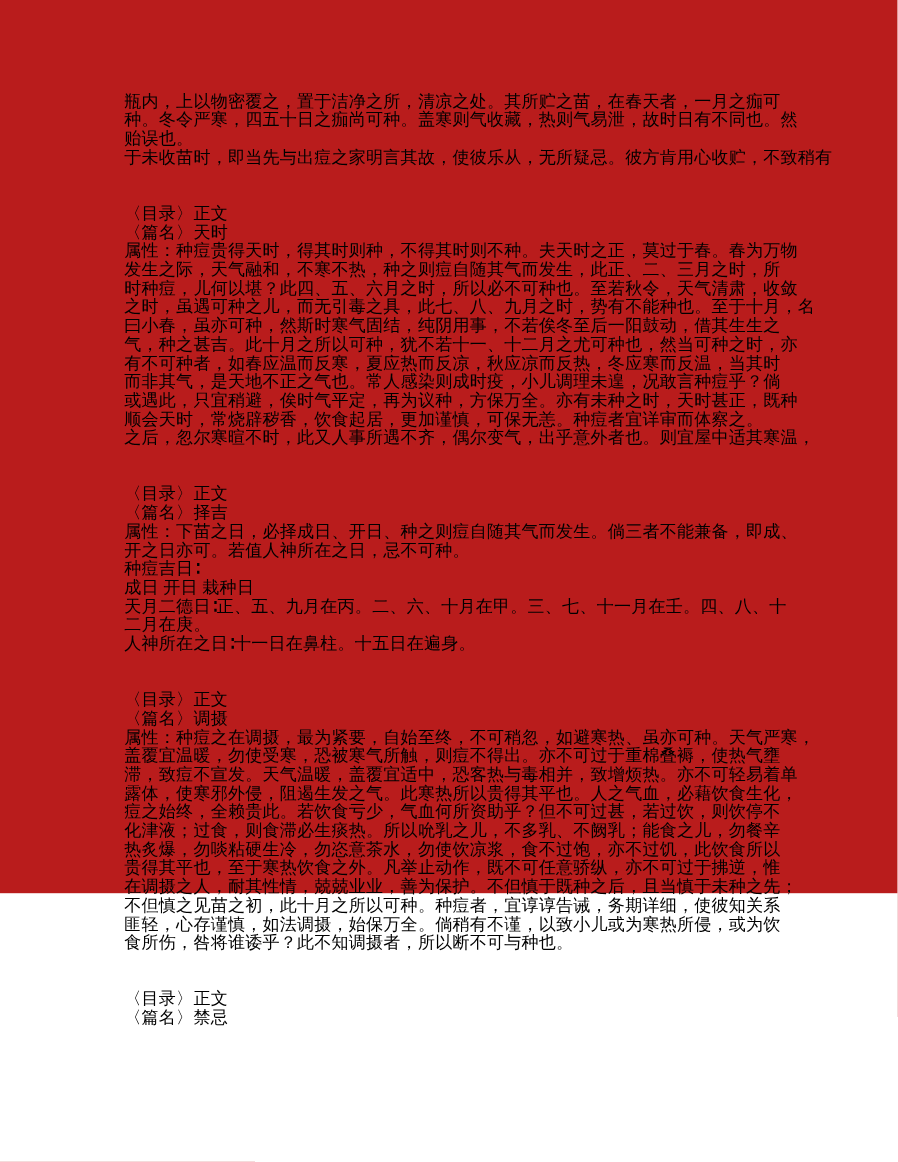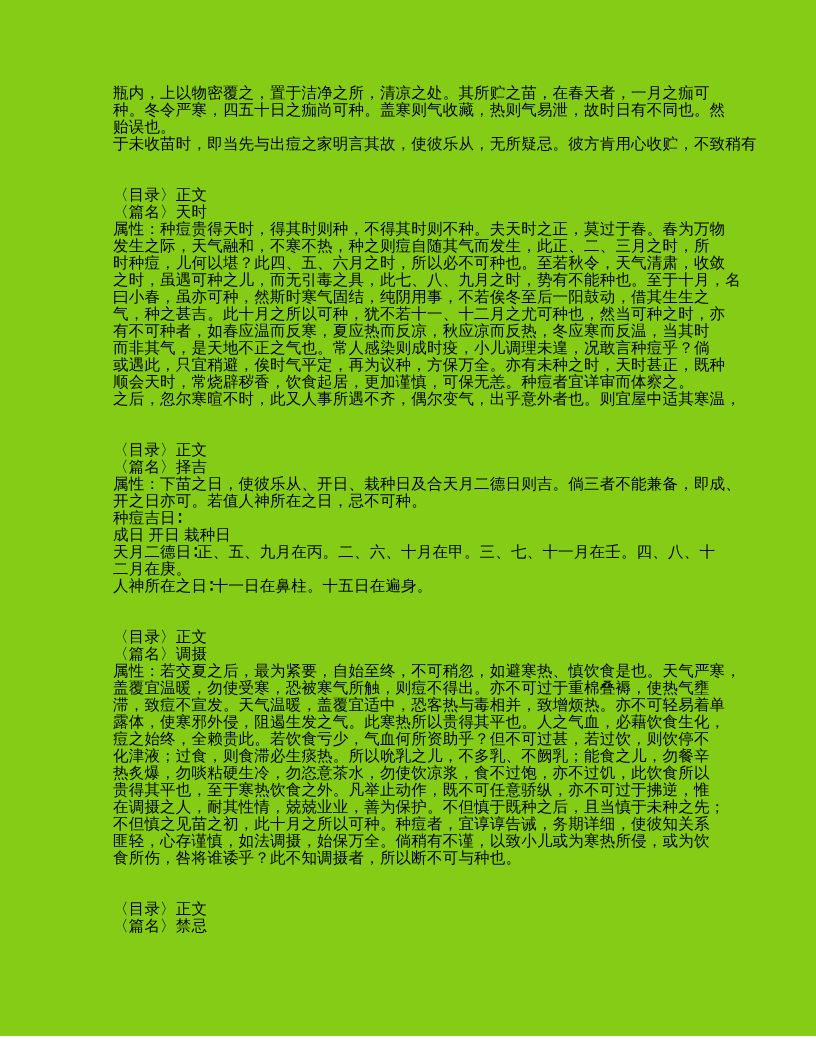--- a/index.html
+++ b/index.html
@@ -9,23 +9,23 @@
   }
   body {
     width: 816px;
     height: 1056px;
     overflow: hidden;
     font-family: "Liberation Serif", "DejaVu Serif", serif;
   }
   .page {
     box-sizing: border-box;
     width: 816px;
-    height: 1036px;
+    height: 812px;
     padding: 84px 80px 0 113px;
-    background: #84cc16;
+    background: #b91c1c;
   }
   .textblock {
     color: #000000;
     font-size: 15.5px;
     line-height: 17px;
     letter-spacing: 0.2px;
   }
   .line {
     height: 17px;
     white-space: nowrap;
@@ -55,32 +55,32 @@
       <div class="line">气，种之甚吉。此十月之所以可种，犹不若十一、十二月之尤可种也，然当可种之时，亦</div>
       <div class="line">有不可种者，如春应温而反寒，夏应热而反凉，秋应凉而反热，冬应寒而反温，当其时</div>
       <div class="line">而非其气，是天地不正之气也。常人感染则成时疫，小儿调理未遑，况敢言种痘乎？倘</div>
       <div class="line">或遇此，只宜稍避，俟时气平定，再为议种，方保万全。亦有未种之时，天时甚正，既种</div>
       <div class="line">顺会天时，常烧辟秽香，饮食起居，更加谨慎，可保无恙。种痘者宜详审而体察之。</div>
       <div class="line">之后，忽尔寒暄不时，此又人事所遇不齐，偶尔变气，出乎意外者也。则宜屋中适其寒温，</div>
       <div class="line blank">&nbsp;</div>
       <div class="line blank">&nbsp;</div>
       <div class="line">〈目录〉正文</div>
       <div class="line">〈篇名〉择吉</div>
-      <div class="line">属性：下苗之日，使彼乐从、开日、栽种日及合天月二德日则吉。倘三者不能兼备，即成、</div>
+      <div class="line">属性：下苗之日，必择成日、开日、种之则痘自随其气而发生。倘三者不能兼备，即成、</div>
       <div class="line">开之日亦可。若值人神所在之日，忌不可种。</div>
       <div class="line">种痘吉日∶</div>
       <div class="line">成日 开日 栽种日</div>
       <div class="line">天月二德日∶正、五、九月在丙。二、六、十月在甲。三、七、十一月在壬。四、八、十</div>
       <div class="line">二月在庚。</div>
       <div class="line">人神所在之日∶十一日在鼻柱。十五日在遍身。</div>
       <div class="line blank">&nbsp;</div>
       <div class="line blank">&nbsp;</div>
       <div class="line">〈目录〉正文</div>
       <div class="line">〈篇名〉调摄</div>
-      <div class="line">属性：若交夏之后，最为紧要，自始至终，不可稍忽，如避寒热、慎饮食是也。天气严寒，</div>
+      <div class="line">属性：种痘之在调摄，最为紧要，自始至终，不可稍忽，如避寒热、虽亦可种。天气严寒，</div>
       <div class="line">盖覆宜温暖，勿使受寒，恐被寒气所触，则痘不得出。亦不可过于重棉叠褥，使热气壅</div>
       <div class="line">滞，致痘不宣发。天气温暖，盖覆宜适中，恐客热与毒相并，致增烦热。亦不可轻易着单</div>
       <div class="line">露体，使寒邪外侵，阻遏生发之气。此寒热所以贵得其平也。人之气血，必藉饮食生化，</div>
       <div class="line">痘之始终，全赖贵此。若饮食亏少，气血何所资助乎？但不可过甚，若过饮，则饮停不</div>
       <div class="line">化津液；过食，则食滞必生痰热。所以吮乳之儿，不多乳、不阙乳；能食之儿，勿餐辛</div>
       <div class="line">热炙爆，勿啖粘硬生冷，勿恣意茶水，勿使饮凉浆，食不过饱，亦不过饥，此饮食所以</div>
       <div class="line">贵得其平也，至于寒热饮食之外。凡举止动作，既不可任意骄纵，亦不可过于拂逆，惟</div>
       <div class="line">在调摄之人，耐其性情，兢兢业业，善为保护。不但慎于既种之后，且当慎于未种之先；</div>
       <div class="line">不但慎之见苗之初，此十月之所以可种。种痘者，宜谆谆告诫，务期详细，使彼知关系</div>
       <div class="line">匪轻，心存谨慎，如法调摄，始保万全。倘稍有不谨，以致小儿或为寒热所侵，或为饮</div>

